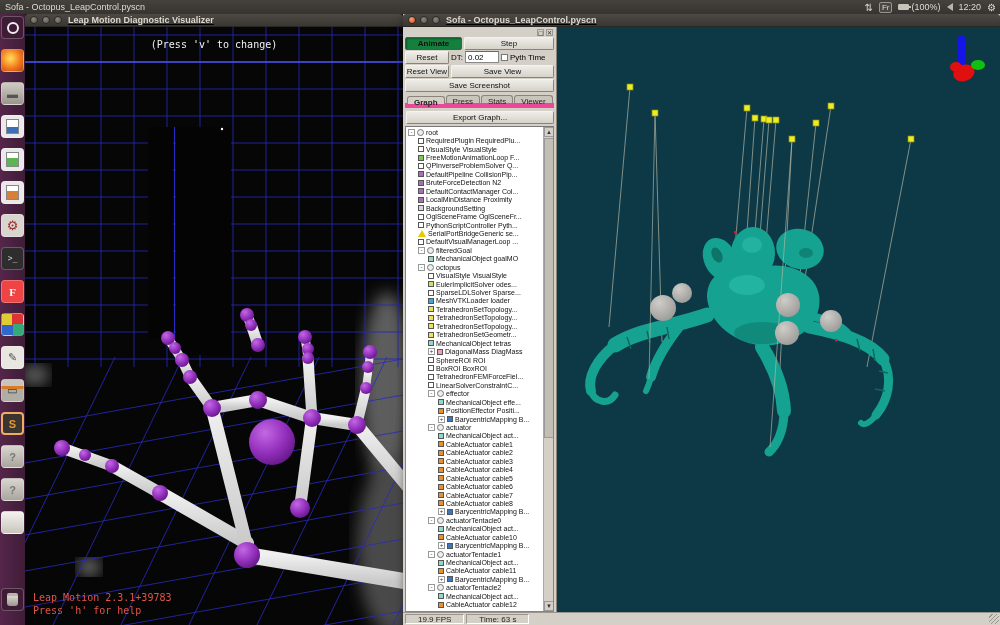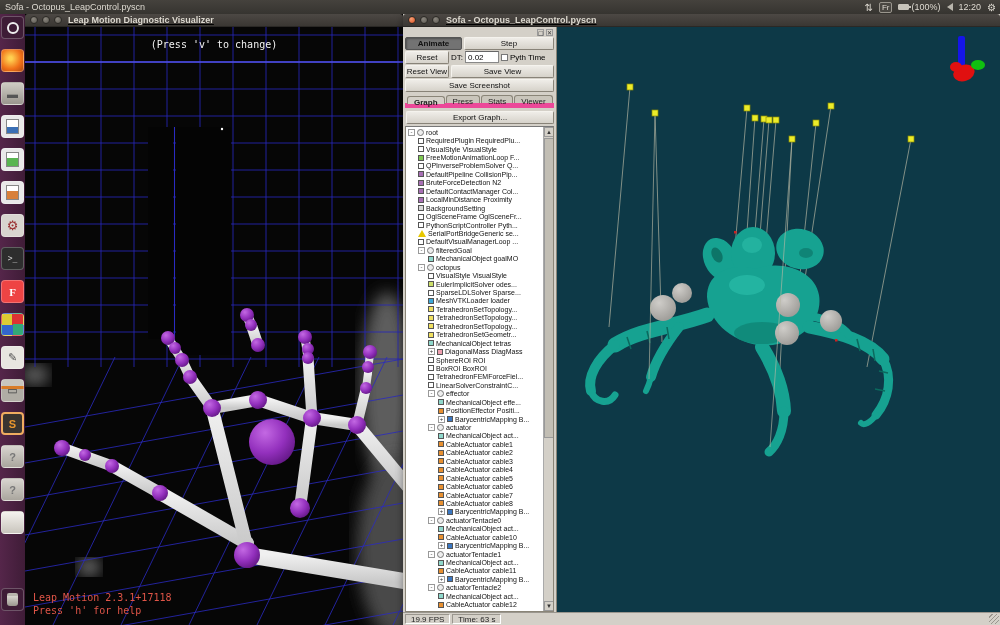--- a/index.html
+++ b/index.html
@@ -65,21 +65,21 @@
   #sofa-body { position:absolute; left:0; top:13px; width:597px; height:585px; display:flex; }
   #sofa-panel { width:154px; height:585px; background:#d4d0c8; border-right:1px solid #8a8578;
     display:flex; flex-direction:column; padding:1px 2px 0 2px; }
   #dock-strip { height:8px; display:flex; justify-content:flex-end; align-items:center; gap:2px; padding-right:1px; }
   .dockbtn { width:7px; height:7px; font-size:6px; line-height:6px; color:#333; border:1px solid #999;
     background:#d4d0c8; text-align:center; }
   .ctl-row { display:flex; gap:2px; margin-top:1px; }
   .btn { border:1px solid #888378; border-top-color:#f5f3ee; border-left-color:#f5f3ee;
     background:linear-gradient(#efede8,#d6d2ca); font-size:8px; height:13px; line-height:11px;
     text-align:center; color:#111; flex:1; border-radius:2px; }
-  .btn.pressed { background:#737373; border:1px solid #555; box-shadow:inset 1px 1px 2px rgba(0,0,0,.3); font-weight:bold; }
+  .btn.pressed { background:#15803d; border:1px solid #555; box-shadow:inset 1px 1px 2px rgba(0,0,0,.3); font-weight:bold; }
   .dt-label { font-size:8px; line-height:13px; }
   .dt-input { width:34px; height:12px; border:1px solid #888; border-top-color:#666; background:#fff;
     font-size:8px; padding-left:2px; font-family:"Liberation Sans",sans-serif; }
   .chk { width:7px; height:7px; border:1px solid #777; background:#fff; margin-top:3px; }
   .chk-label { font-size:8px; line-height:13px; }
   #tabs { display:flex; margin-top:3px; height:13px; border-bottom:5px solid #ec4899; padding:0 2px; gap:1px;}
   .tab { font-size:8px; padding:1px 6px 0 6px; border:1px solid #8a8578; border-bottom:none;
     border-radius:3px 3px 0 0; background:#c9c5bb; color:#222; }
   .tab.active { background:#d4d0c8; font-weight:bold; position:relative; top:1px; }
   #export-btn { margin:3px 0 2px 1px; }
@@ -94,21 +94,21 @@
   .twarn { width:0; height:0; border-left:4px solid transparent; border-right:4px solid transparent;
     border-bottom:7px solid #e8c800; margin-right:2px; flex:0 0 8px; }
   #tree-sb { width:10px; background:#d4d0c8; border-left:1px solid #aaa; position:relative; }
   .sb-btn { position:absolute; left:0; width:10px; height:10px; background:#d4d0c8; border:1px solid #999;
     font-size:6px; line-height:8px; text-align:center; color:#333; }
   .sb-thumb { position:absolute; left:0; top:11px; width:10px; height:300px; background:#c2beb4; border:1px solid #999; }
   #viewport { flex:1; height:585px; background:#0d3947; position:relative; }
   #status { position:absolute; left:0; bottom:0; width:597px; height:13px; background:#d4d0c8;
     border-top:1px solid #9a968e; display:flex; align-items:center; font-size:8px; gap:2px; padding-left:2px; }
   .status-cell { border:1px solid #9a968e; border-bottom-color:#fff; border-right-color:#fff;
-    height:10px; line-height:9px; padding:0 5px; color:#222; }
+    height:10px; line-height:9px; padding:0 12px; color:#222; }
   #grip { position:absolute; right:1px; bottom:1px; width:10px; height:10px;
     background:repeating-linear-gradient(135deg, transparent 0 2px, #9a968e 2px 3px); }
 </style>
 </head>
 <body>
 
 <div id="menubar">
   <span class="title">Sofa - Octopus_LeapControl.pyscn</span>
   <span class="ind">
     <span class="net-icon">⇅</span>
@@ -291,21 +291,21 @@
         <circle cx="341" cy="361" r="6" fill="url(#pj)"></circle>
         <circle cx="332" cy="398" r="9" fill="url(#pj)"></circle>
         <circle cx="222" cy="528" r="13" fill="url(#pj)"></circle>
         <circle cx="275" cy="481" r="10" fill="url(#pj)"></circle>
       </svg>
   </div>
   <div id="leap-overlay-top">
     <div>(Press 'v' to change)</div>
   </div>
   <div id="leap-overlay-bottom">
-    <div>Leap Motion 2.3.1+17118</div>
+    <div>Leap Motion 2.3.1+39783</div>
     <div>Press 'h' for help</div>
   </div>
 </div>
 
 <div class="window" id="sofa-window">
   <div class="titlebar">
     <span class="wbtns">
       <span class="wcircle close-active"></span>
       <span class="wcircle"></span>
       <span class="wcircle"></span>

